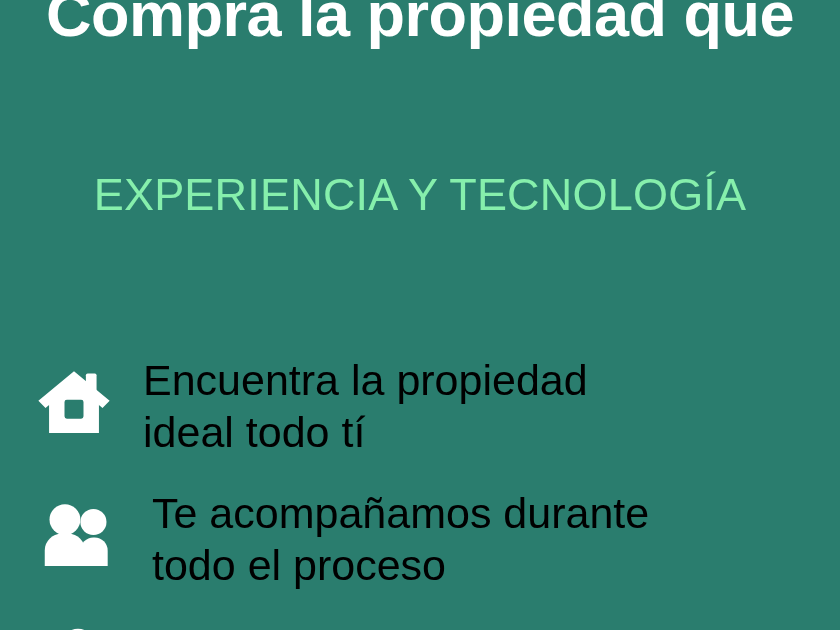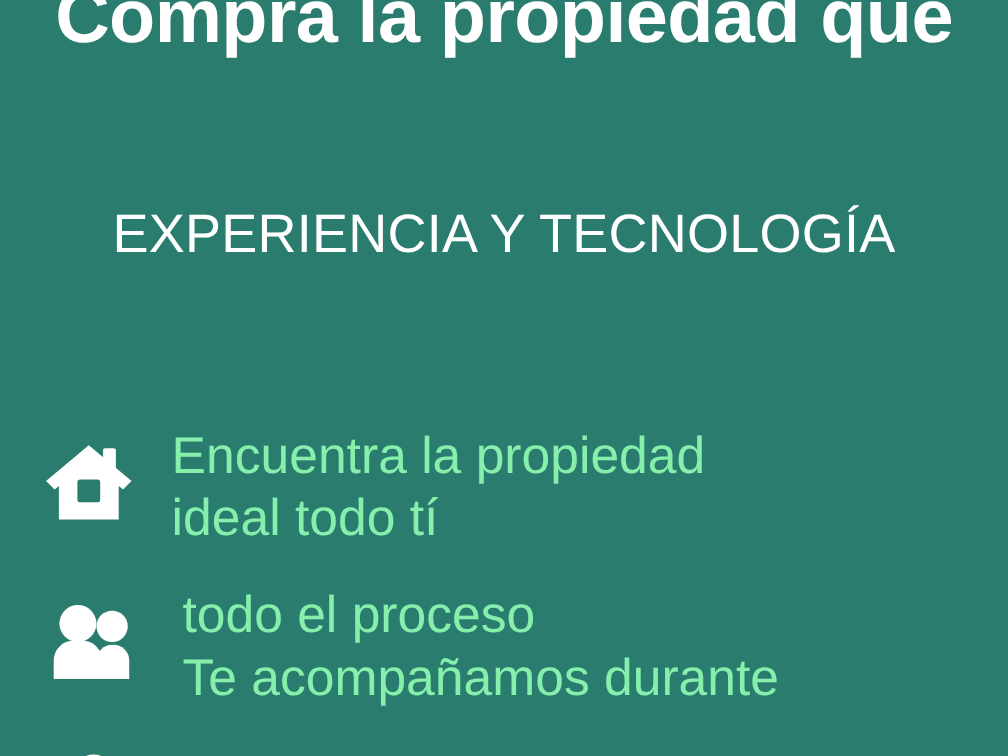--- a/index.html
+++ b/index.html
@@ -39,21 +39,21 @@
     white-space: nowrap;
   }
 
   
   .subtitle {
     position: absolute;
     left: 0;
     top: 168px;
     width: 840px;
     text-align: center;
-    color: #ffffff;
+    color: #86efac;
     font-weight: normal;
     font-size: 45px;
     line-height: 54px;
     letter-spacing: 0.2px;
     white-space: nowrap;
   }
 
   
   .features {
     position: absolute;
@@ -78,21 +78,21 @@
     justify-content: center;
   }
   .feature-icon svg {
     display: block;
     width: 100%;
     height: 100%;
   }
   .feature-text {
     flex: 1 1 auto;
     margin-left: 29px;
-    color: #86efac;
+    color: #000000;
     font-size: 43px;
     line-height: 52px;
     font-weight: normal;
     padding-top: 2px;
   }
   .feature-text .ln {
     display: block;
     white-space: nowrap;
   }
 
@@ -152,22 +152,22 @@
         <svg viewBox="0 0 64 64" xmlns="http://www.w3.org/2000/svg" aria-hidden="true">
 
           <circle cx="45" cy="21" r="11" fill="#ffffff"></circle>
           <path d="M34 58 V45 a11 11 0 0 1 11 -11 h1 a11 11 0 0 1 11 11 v13 Z" fill="#ffffff"></path>
 
           <circle cx="21" cy="19" r="13" fill="#ffffff"></circle>
           <path d="M4 58 V45 a14 14 0 0 1 14 -14 h6 a14 14 0 0 1 14 14 v13 Z" fill="#ffffff"></path>
         </svg>
       </div>
       <div class="feature-text">
+        <span class="ln">Te acompañamos durante</span>
         <span class="ln">todo el proceso</span>
-        <span class="ln">Te acompañamos durante</span>
       </div>
     </div>
 
     <div class="feature-row row-partial">
       <div class="feature-icon">
         <svg viewBox="0 0 64 64" xmlns="http://www.w3.org/2000/svg" aria-hidden="true">
           <circle cx="32" cy="22" r="13" fill="#ffffff"></circle>
           <path d="M12 62 V50 a16 16 0 0 1 16 -16 h8 a16 16 0 0 1 16 16 v12 Z" fill="#ffffff"></path>
         </svg>
       </div>

